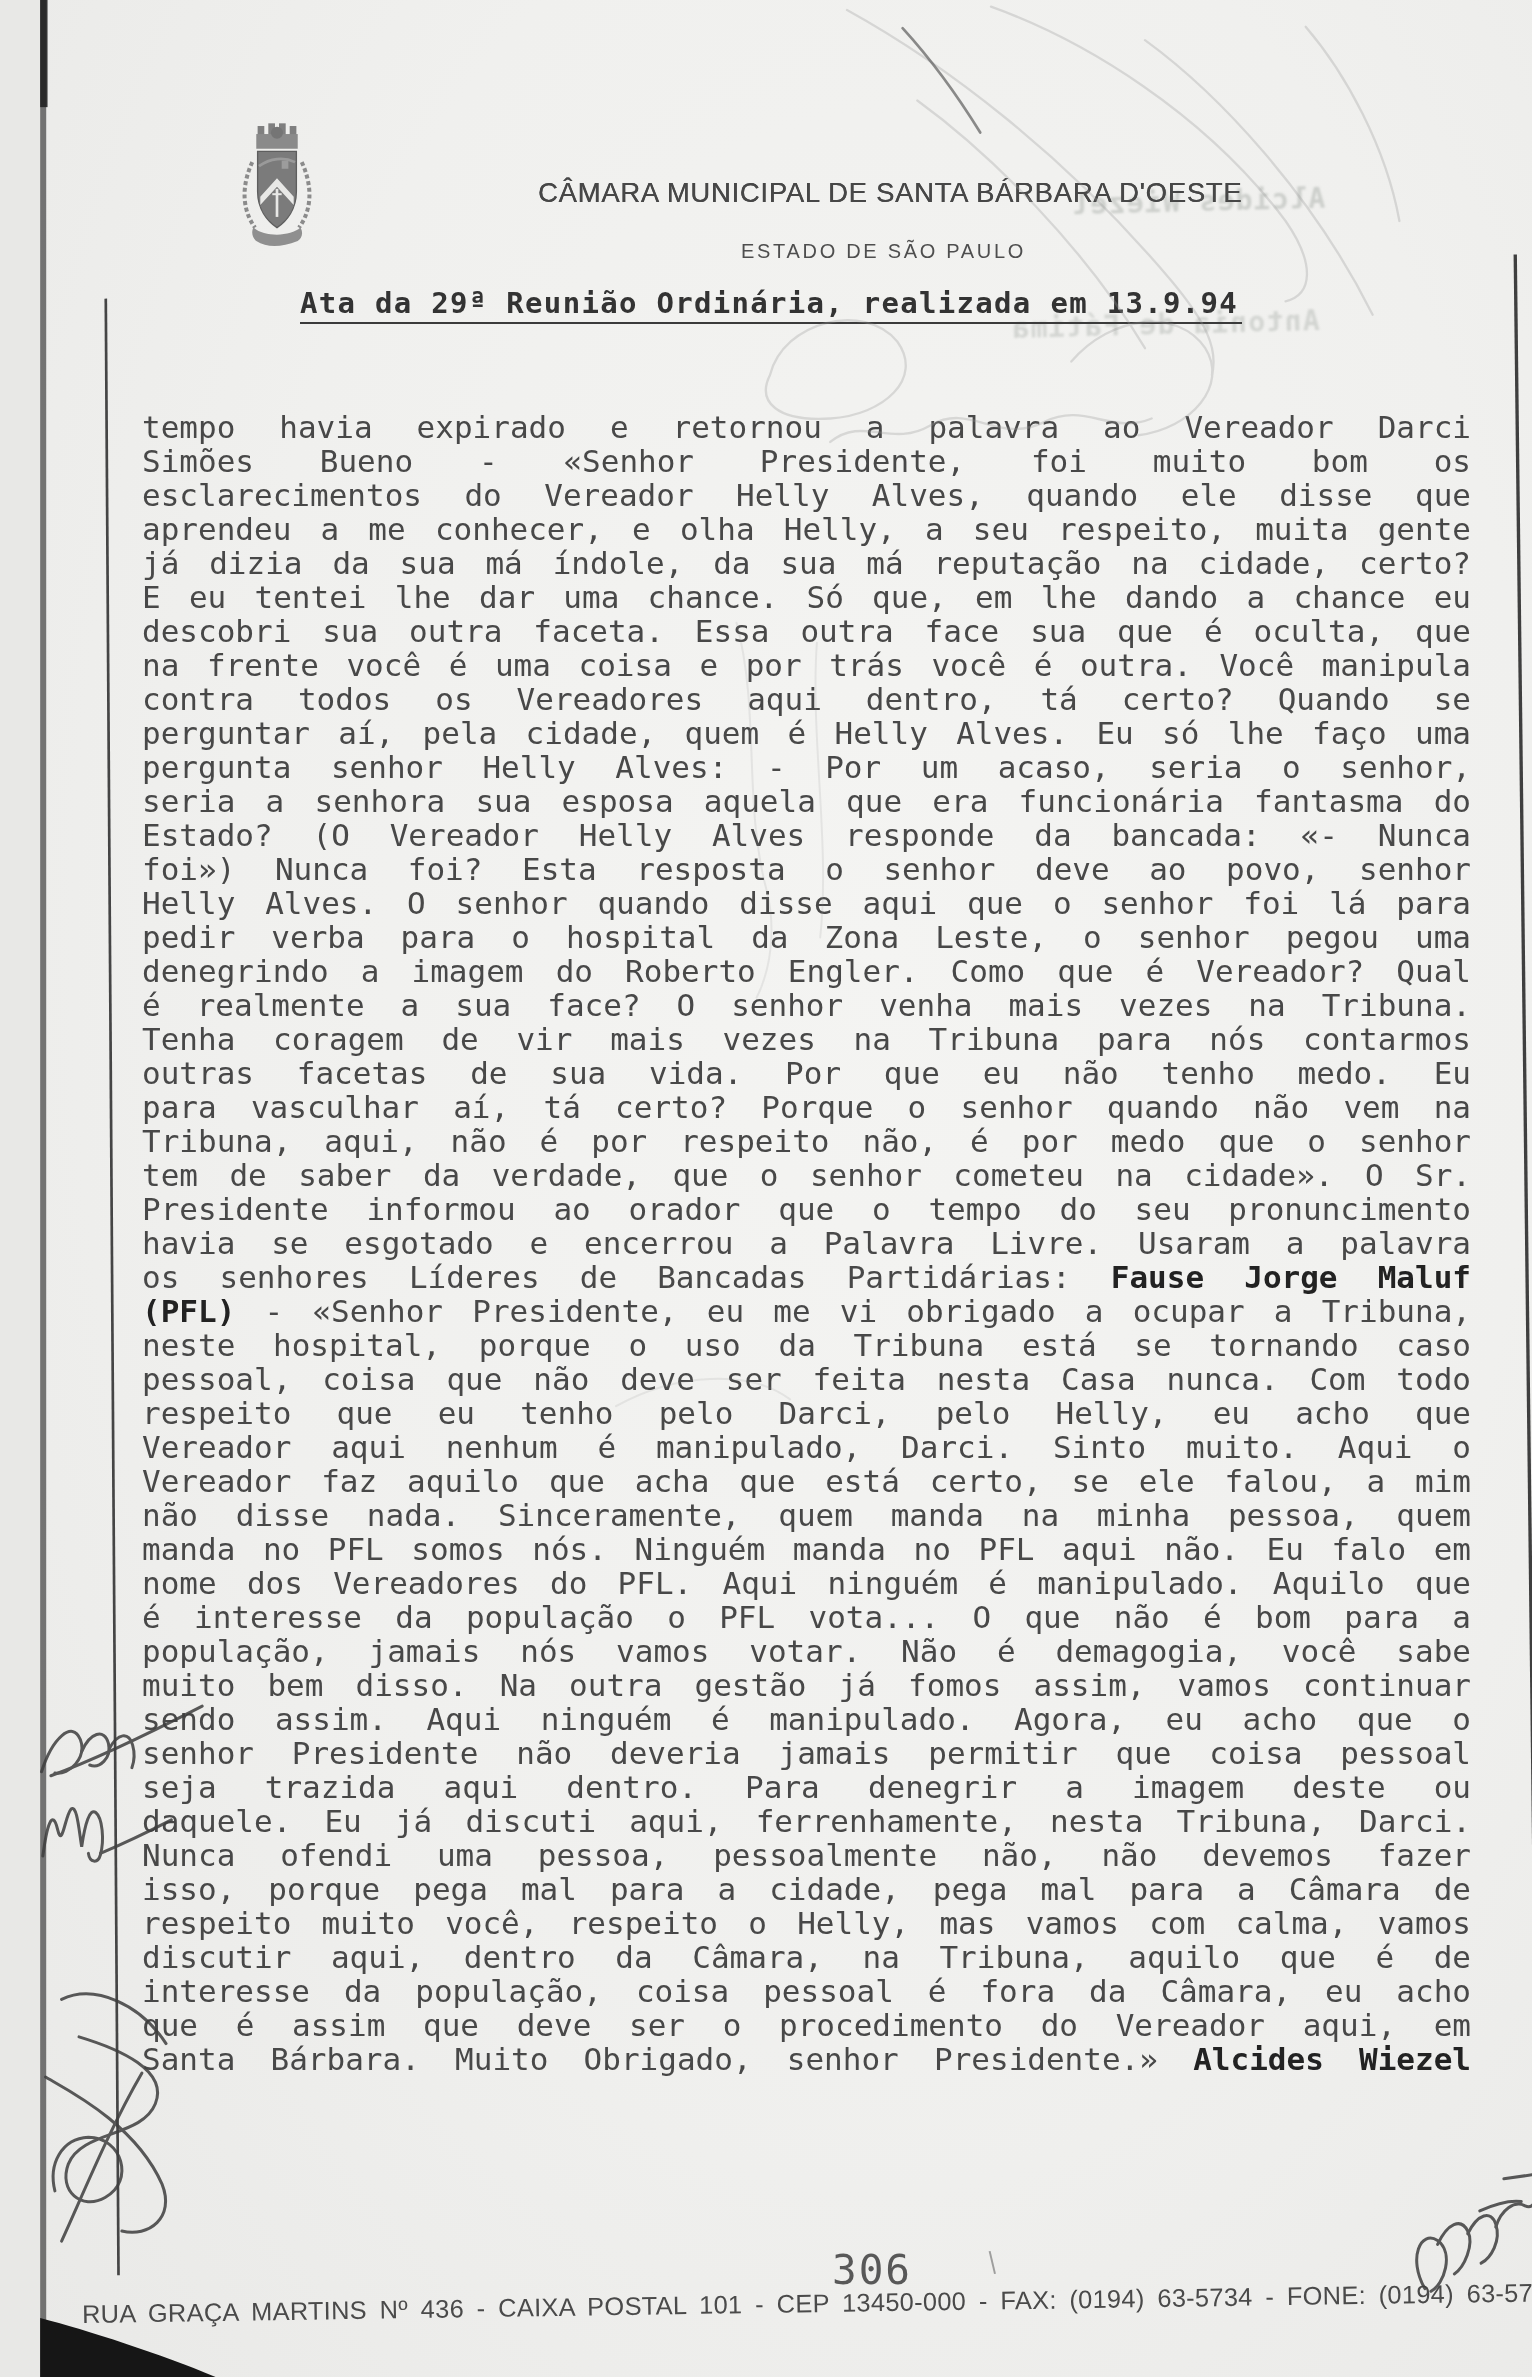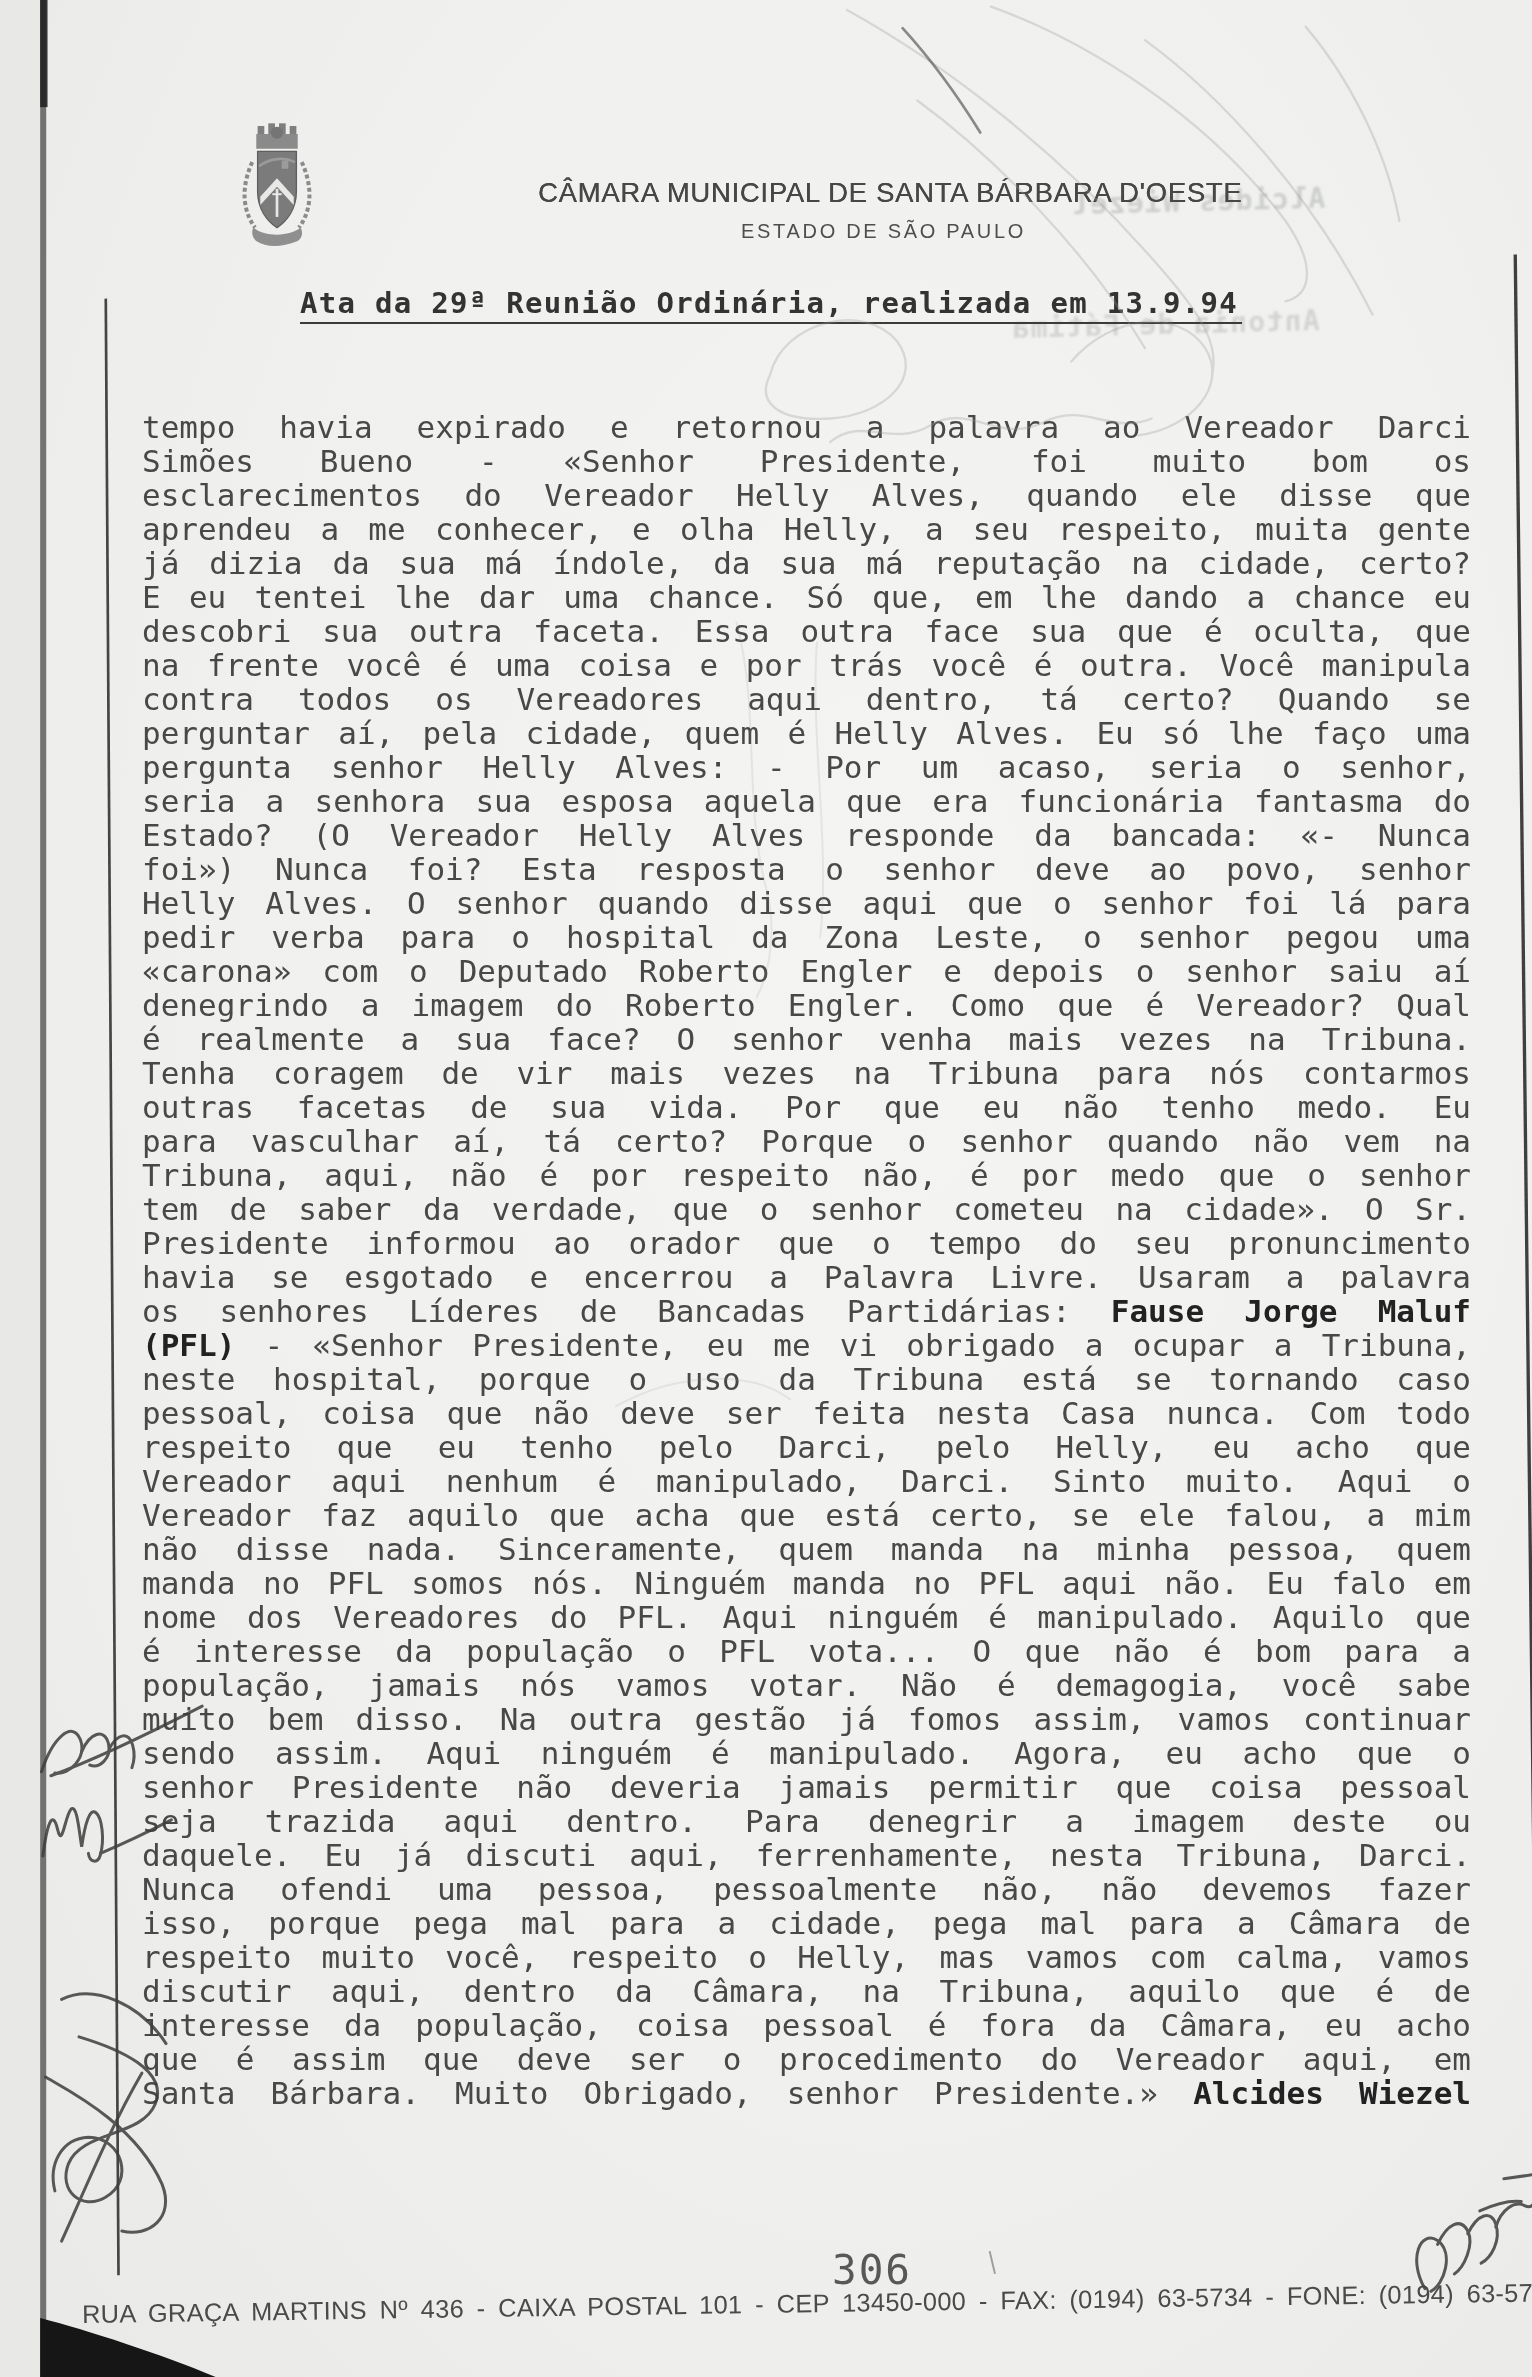--- a/index.html
+++ b/index.html
@@ -15,21 +15,21 @@
   .decor,.crest{position:absolute;pointer-events:none;}
   .crest{left:200px;top:122px;}
   .org{
     position:absolute;left:498px;top:177px;
     font-family:"Liberation Sans",sans-serif;
     font-size:27.5px;letter-spacing:0.7px;color:#474747;
     text-shadow:0.3px 0 0 currentColor;
     white-space:nowrap;
   }
   .state{
-    position:absolute;left:701px;top:220px;
+    position:absolute;left:701px;top:240px;
     font-family:"Liberation Sans",sans-serif;
     font-size:20px;letter-spacing:2.7px;color:#4e4e4e;
     white-space:nowrap;
   }
   .title{
     position:absolute;left:260px;top:286px;
     font-size:29px;font-weight:bold;letter-spacing:1.3px;color:#333;
     border-bottom:2.7px solid #3b3b3b;padding:0 4px 2px 0;
     white-space:nowrap;
   }
@@ -103,21 +103,20 @@
       <div class="body-line"><span>descobri sua outra faceta. Essa outra face sua que é oculta, que</span></div>
       <div class="body-line"><span>na frente você é uma coisa e por trás você é outra. Você manipula</span></div>
       <div class="body-line"><span>contra todos os Vereadores aqui dentro, tá certo? Quando se</span></div>
       <div class="body-line"><span>perguntar aí, pela cidade, quem é Helly Alves. Eu só lhe faço uma</span></div>
       <div class="body-line"><span>pergunta senhor Helly Alves: - Por um acaso, seria o senhor,</span></div>
       <div class="body-line"><span>seria a senhora sua esposa aquela que era funcionária fantasma do</span></div>
       <div class="body-line"><span>Estado? (O Vereador Helly Alves responde da bancada: «- Nunca</span></div>
       <div class="body-line"><span>foi») Nunca foi? Esta resposta o senhor deve ao povo, senhor</span></div>
       <div class="body-line"><span>Helly Alves. O senhor quando disse aqui que o senhor foi lá para</span></div>
       <div class="body-line"><span>pedir verba para o hospital da Zona Leste, o senhor pegou uma</span></div>
-      <div class="body-line"><span>«carona» com o Deputado Roberto Engler e depois o senhor saiu aí</span></div>
       <div class="body-line"><span>denegrindo a imagem do Roberto Engler. Como que é Vereador? Qual</span></div>
       <div class="body-line"><span>é realmente a sua face? O senhor venha mais vezes na Tribuna.</span></div>
       <div class="body-line"><span>Tenha coragem de vir mais vezes na Tribuna para nós contarmos</span></div>
       <div class="body-line"><span>outras facetas de sua vida. Por que eu não tenho medo. Eu</span></div>
       <div class="body-line"><span>para vasculhar aí, tá certo? Porque o senhor quando não vem na</span></div>
       <div class="body-line"><span>Tribuna, aqui, não é por respeito não, é por medo que o senhor</span></div>
       <div class="body-line"><span>tem de saber da verdade, que o senhor cometeu na cidade». O Sr.</span></div>
       <div class="body-line"><span>Presidente informou ao orador que o tempo do seu pronuncimento</span></div>
       <div class="body-line"><span>havia se esgotado e encerrou a Palavra Livre. Usaram a palavra</span></div>
       <div class="body-line"><span>os senhores Líderes de Bancadas Partidárias: </span><span class="bold">Fause Jorge Maluf</span></div>

